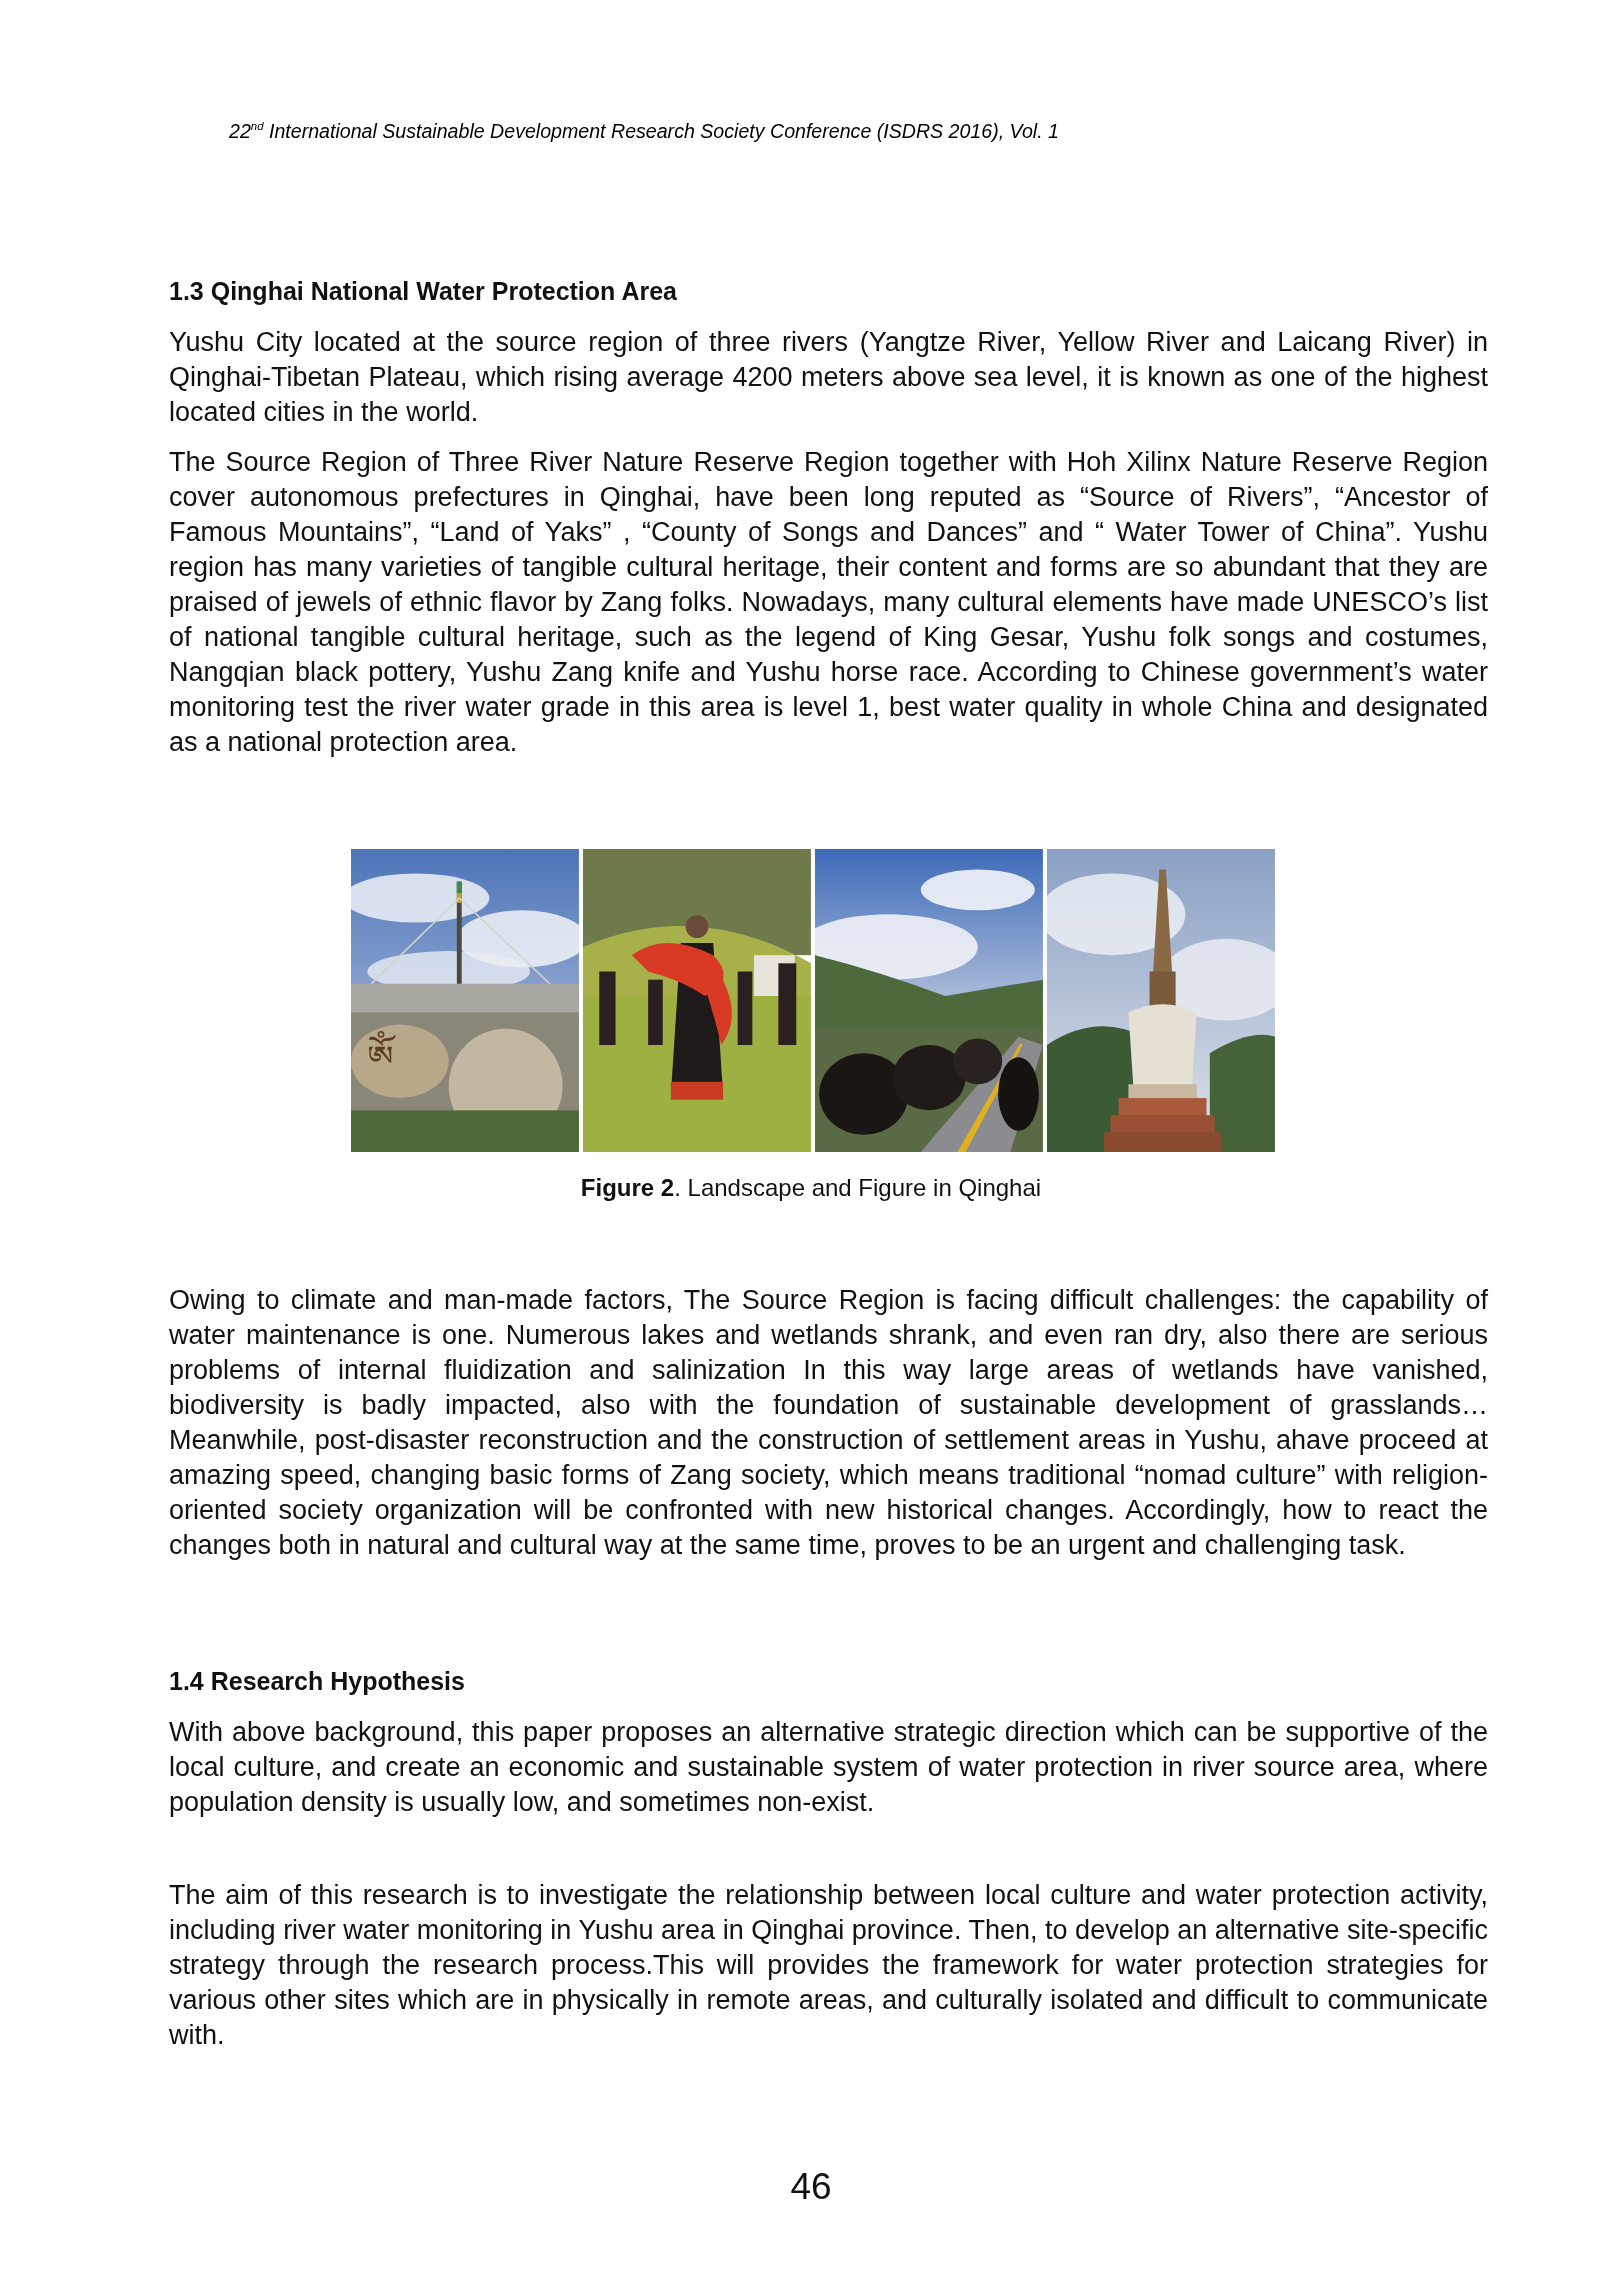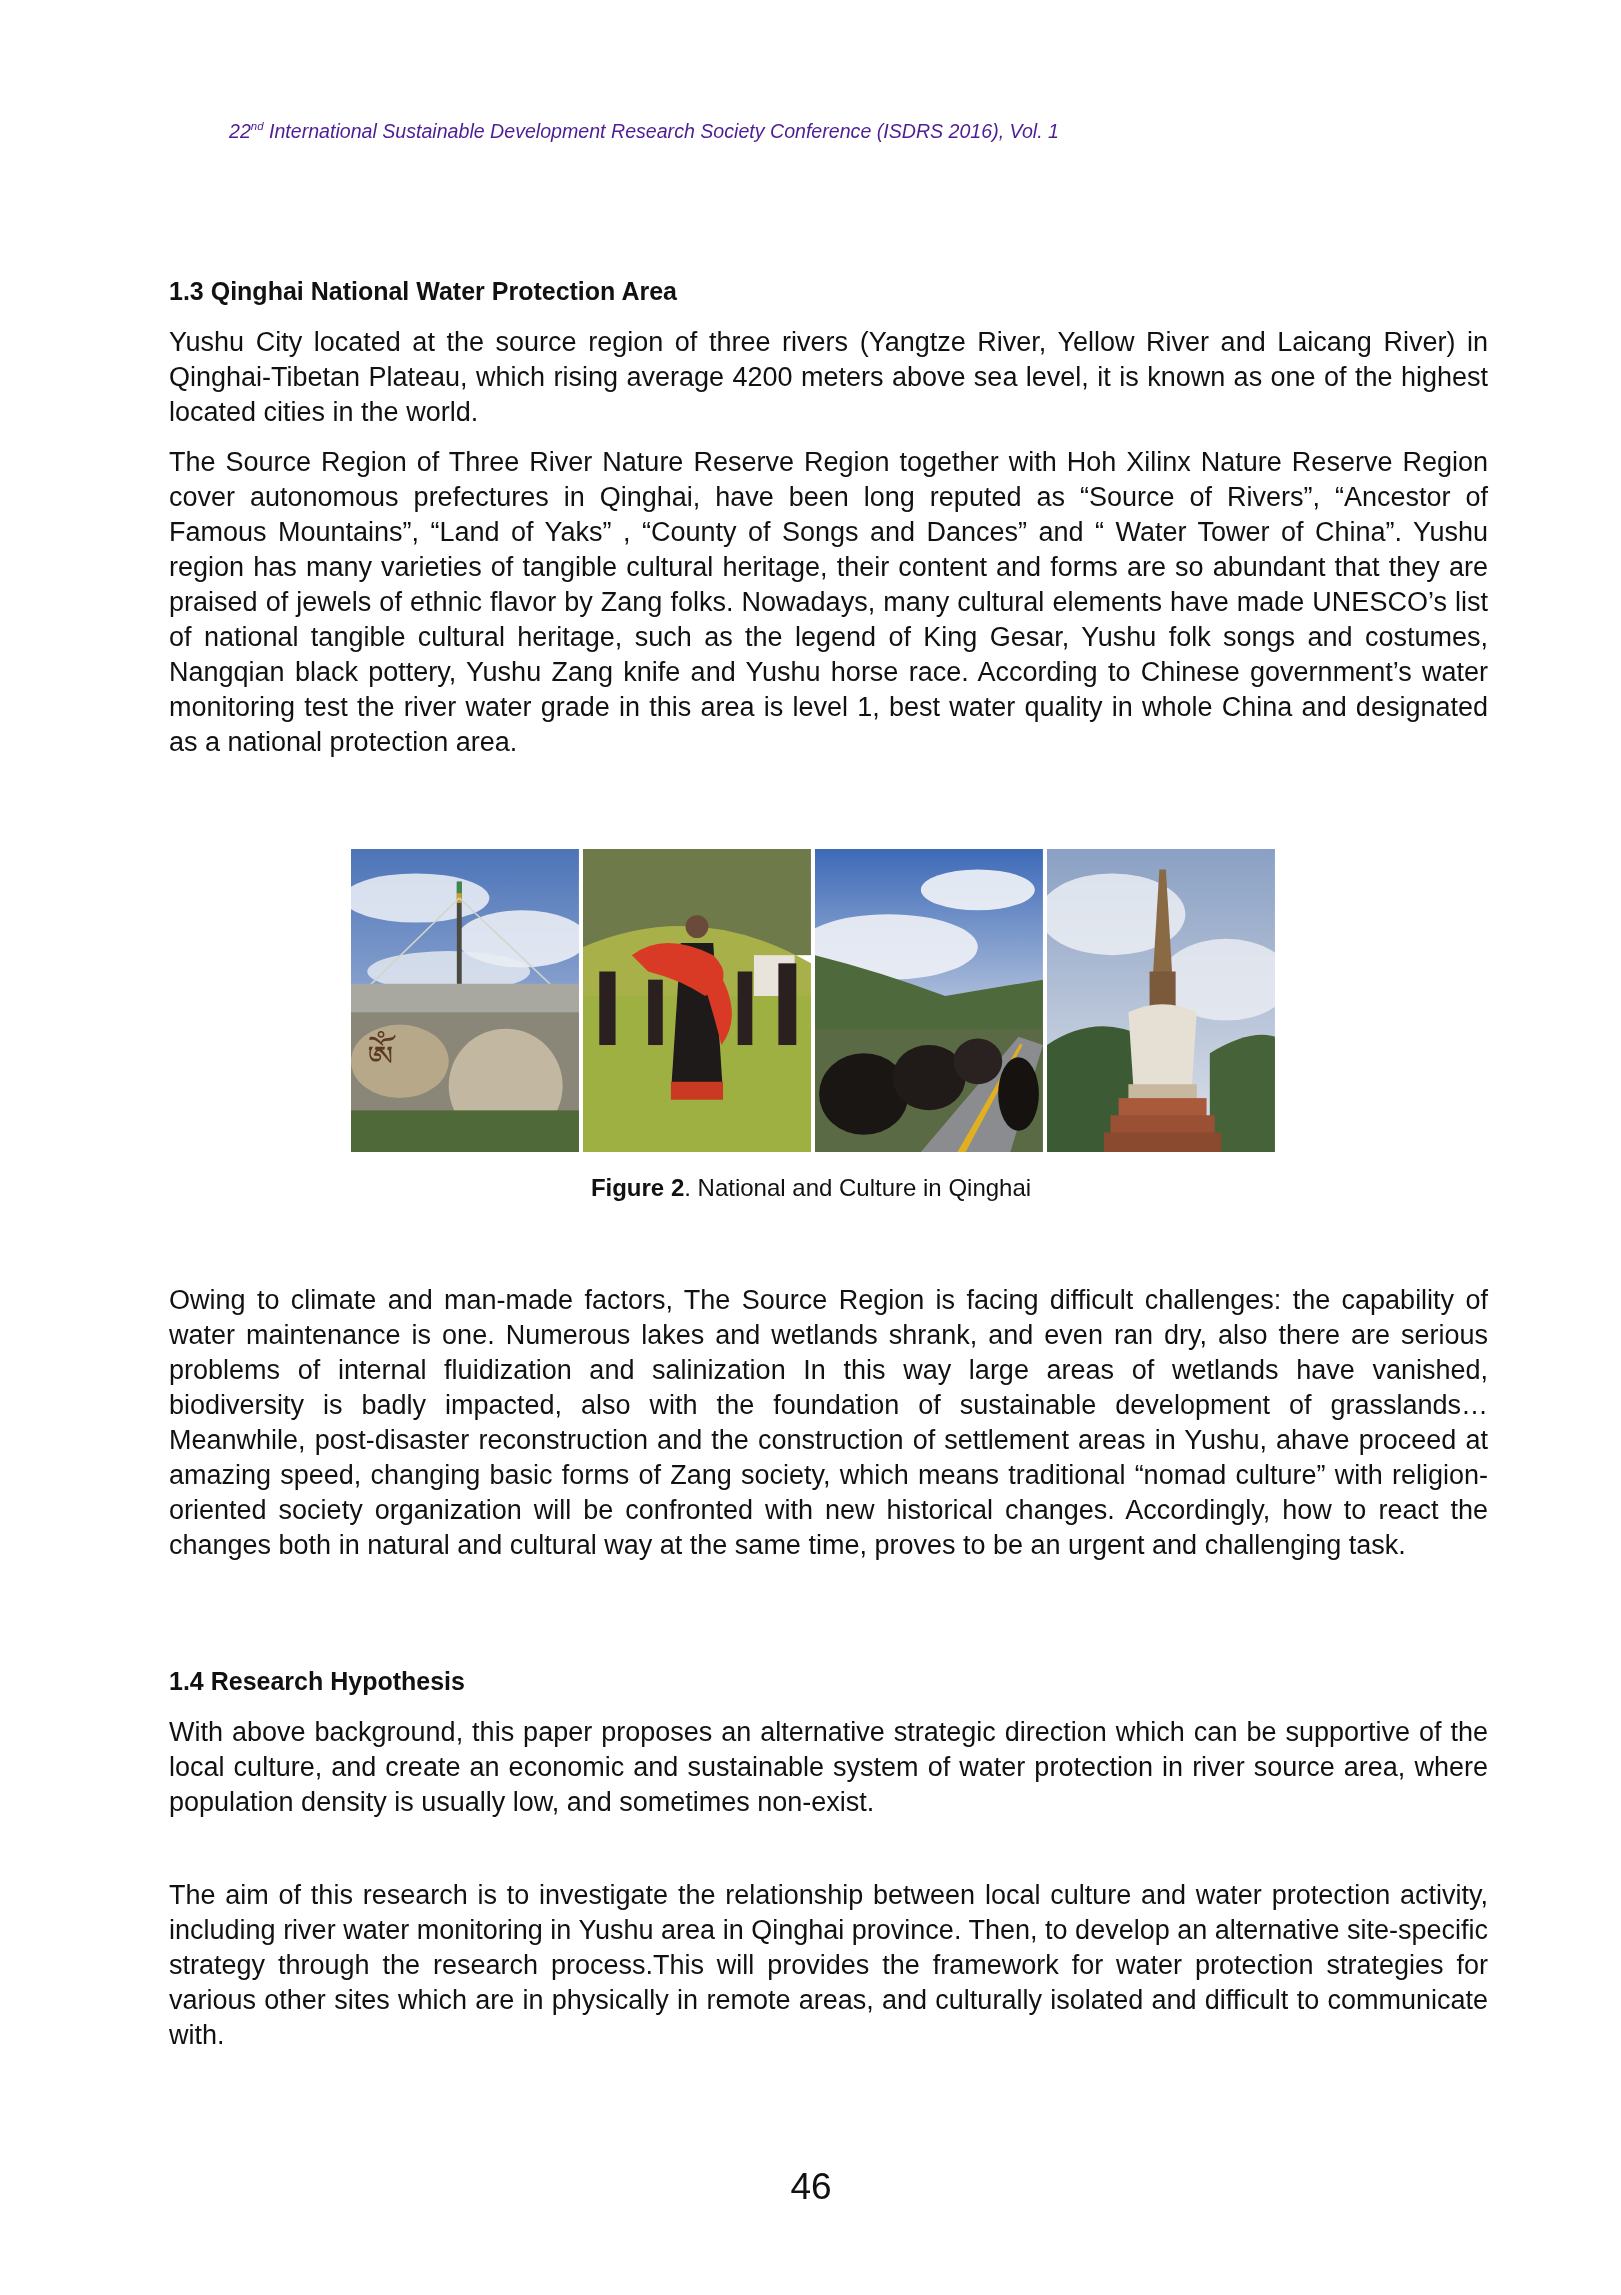--- a/index.html
+++ b/index.html
@@ -1,19 +1,19 @@
 <!DOCTYPE html>
 <html style="font-size:13px"><head>
 <meta charset="utf-8">
 <style>
   html, body { margin: 0; padding: 0; background: #ffffff; }
   body { width: 1622px; height: 2295px; position: relative; overflow: hidden;
          font-family: "Liberation Sans", sans-serif; color: #111111; }
   .header { position: absolute; top: 114px; left: 0; width: 1288px; text-align: center;
-            font-style: italic; font-size: 19.6px; line-height: 25px; color: #4c1d95; }
+            font-style: italic; font-size: 19.6px; line-height: 25px; color: #000000; }
   .header sup { font-size: 11.4px; }
   .h2 { position: absolute; left: 157px; font-weight: bold; font-size: 25px; color: #111; margin: 12px; }
   .para { position: absolute; left: 157px; width: 1319px; font-size: 27px; line-height: 35px;
           text-align: justify; margin: 12px; color: #111; }
   .figure { position: absolute; left: 351px; top: 849px; width: 924px; height: 303px;
             display: flex; gap: 4.1px; }
   .panel { flex: 1; height: 100%; position: relative; overflow: hidden; }
   .caption { position: absolute; top: 1174px; left: 0; width: 1622px; text-align: center;
              font-size: 24px; color: #111; }
   .caption b { font-weight: bold; }
@@ -113,21 +113,21 @@
       <rect x="126" y="150" width="32" height="45" fill="#7a5a3a"></rect>
       <path d="M100 200 Q142 180 184 200 L178 290 L106 290 Z" fill="#e6e0d4"></path>
       <rect x="100" y="288" width="84" height="18" fill="#c8b8a0"></rect>
       <rect x="88" y="305" width="108" height="22" fill="#a85a3a"></rect>
       <rect x="78" y="326" width="128" height="22" fill="#9a5034"></rect>
       <rect x="70" y="347" width="144" height="24" fill="#8a4a30"></rect>
     </svg>
   </div>
 </div>
 
-<div class="caption"><b>Figure 2</b><span>. National and Culture in Qinghai</span></div>
+<div class="caption"><b>Figure 2</b><span>. Landscape and Figure in Qinghai</span></div>
 
 <p class="para" style="top:1271px;">Owing to climate and man-made factors, The Source Region is facing difficult challenges: the capability of water maintenance is one. Numerous lakes and wetlands shrank, and  even ran dry, also there are serious problems of internal fluidization and salinization In this way large areas of wetlands have vanished, biodiversity is badly impacted, also with the foundation of sustainable development of grasslands… Meanwhile, post-disaster reconstruction and the construction of settlement areas in Yushu, ahave proceed at amazing speed, changing basic forms of Zang society, which means traditional “nomad culture” with religion-oriented society organization will be confronted with new historical changes. Accordingly, how to react the changes both in natural and cultural way at the same time, proves to be an urgent and challenging task.</p>
 
 <h2 class="h2" style="top:1655px;">1.4 Research Hypothesis</h2>
 <p class="para" style="top:1703px;">With above background, this paper proposes an alternative strategic direction which can be supportive of the local culture, and create an economic and sustainable system of water protection in river source area,  where population density is usually low, and sometimes non-exist.</p>
 <p class="para" style="top:1866px;">The aim of this research is to investigate the relationship between local culture and water protection activity, including river water monitoring in Yushu area in Qinghai province. Then, to develop an alternative site-specific strategy through the research process.This will provides the framework for water protection strategies for various other sites which are in physically in remote areas, and culturally isolated and difficult to communicate with.</p>
 
 <div class="pagenum">46</div>
 
 

